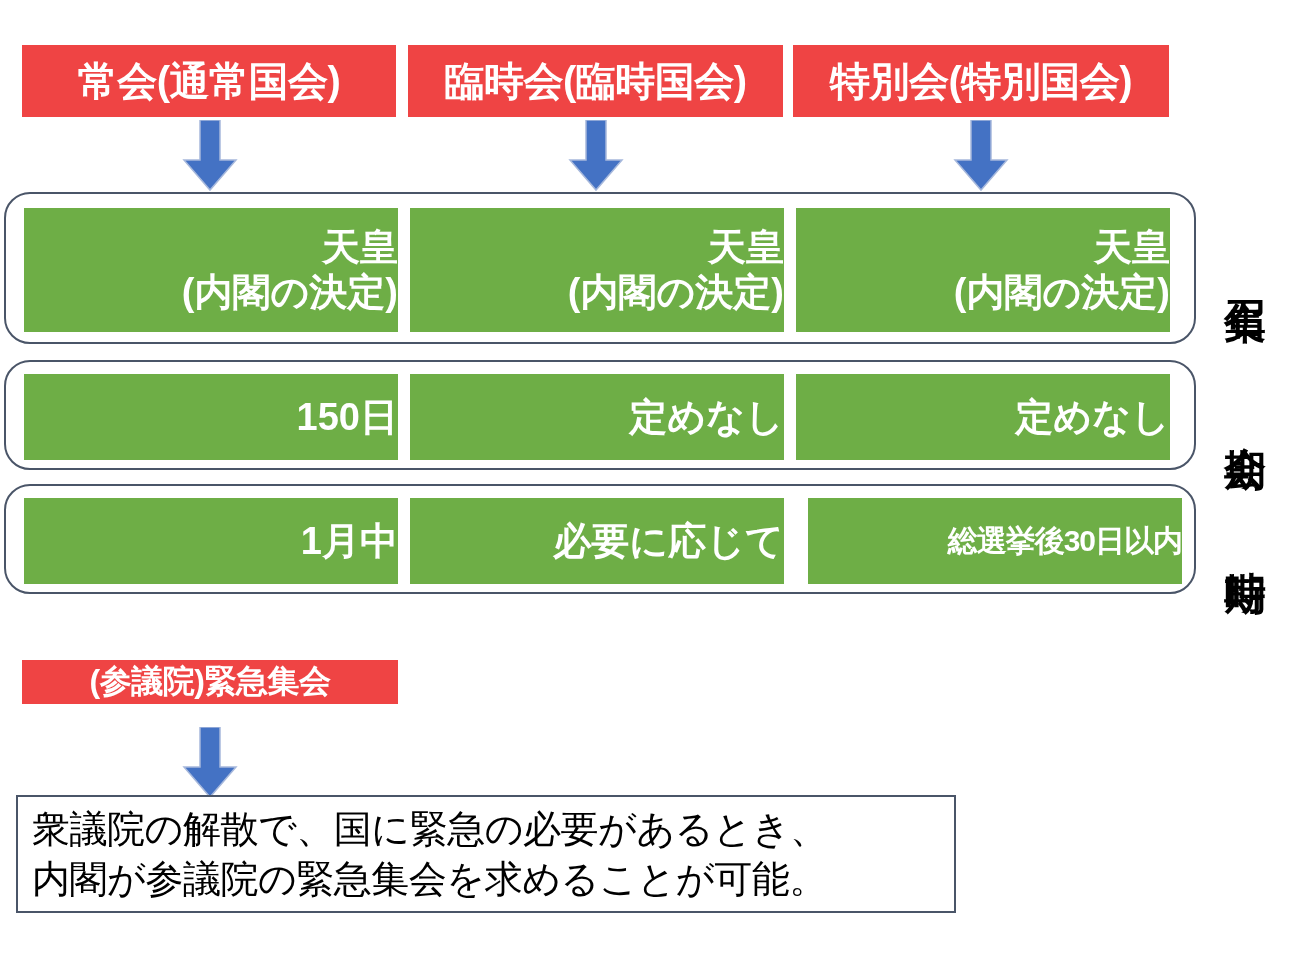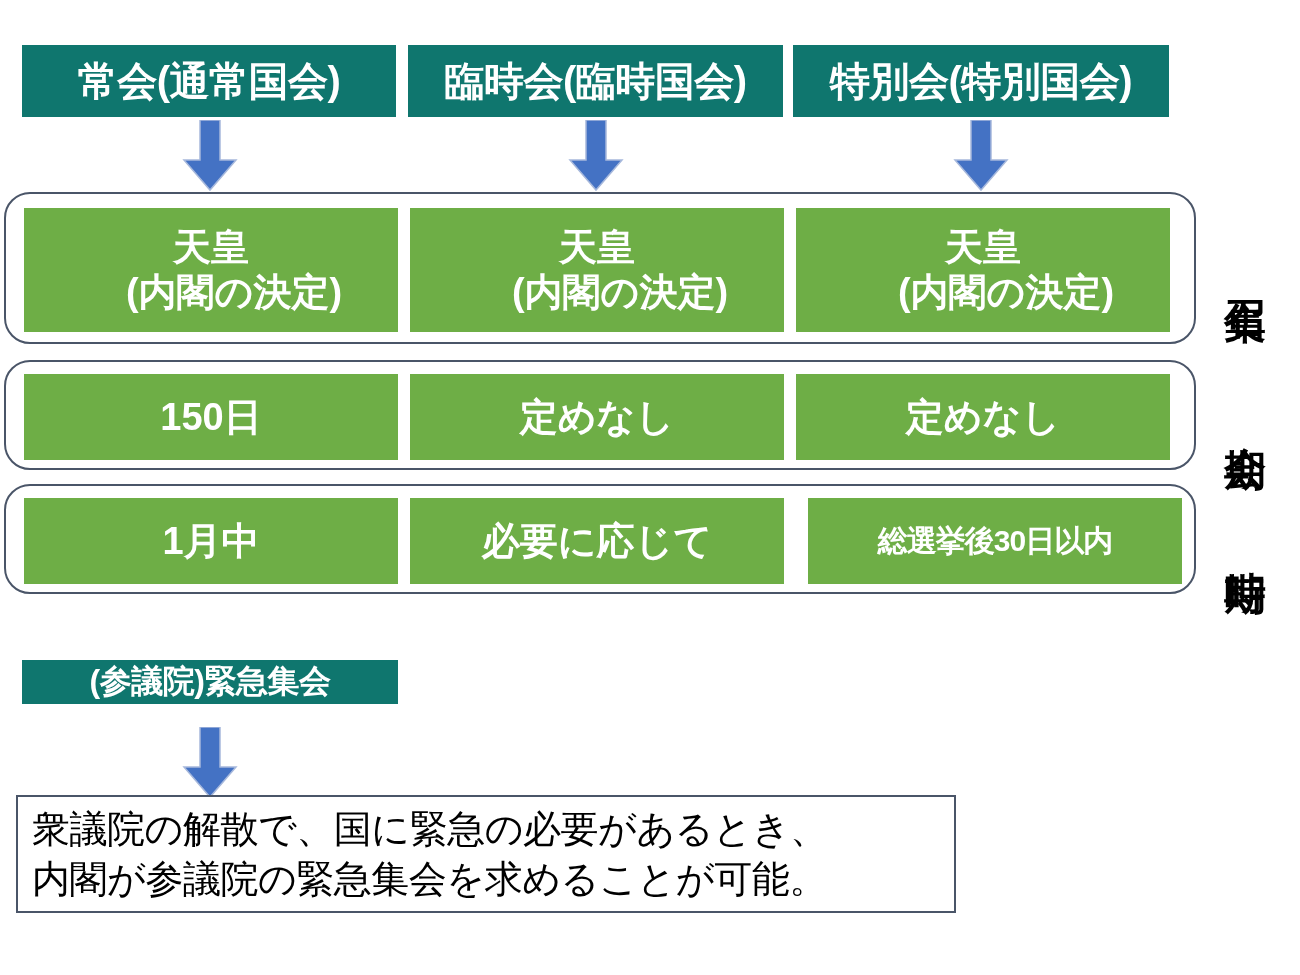--- a/index.html
+++ b/index.html
@@ -14,21 +14,21 @@
     position: relative;
     font-family: "Liberation Sans", "DejaVu Sans", sans-serif;
     overflow: hidden;
   }
 
   
   .abs { position: absolute; box-sizing: border-box; }
 
   
   .chip {
-    background: #0f766e;
+    background: #ef4444;
     color: #ffffff;
     display: flex;
     align-items: center;
     justify-content: center;
     font-weight: bold;
     letter-spacing: -0.5px;
     white-space: nowrap;
   }
   .chip-top { height: 72px; font-size: 40px; top: 45px; }
   .chip-1 { left: 22px;  width: 374px; }
@@ -67,21 +67,21 @@
   .row-2 { top: 360px; height: 110px; }
   .row-3 { top: 484px; height: 110px; padding-left: 48px; }
 
   
   .cell {
     position: absolute;
     background: #6EAE46;
     color: #ffffff;
     display: flex;
     flex-direction: column;
-    align-items: center;
+    align-items: flex-end;
     justify-content: center;
     text-align: center;
     font-weight: bold;
     white-space: nowrap;
     line-height: 1.18;
   }
   .cell-a { left: 18px;  width: 374px; }
   .cell-b { left: 404px; width: 374px; }
   .cell-c { left: 790px; width: 374px; }
 

